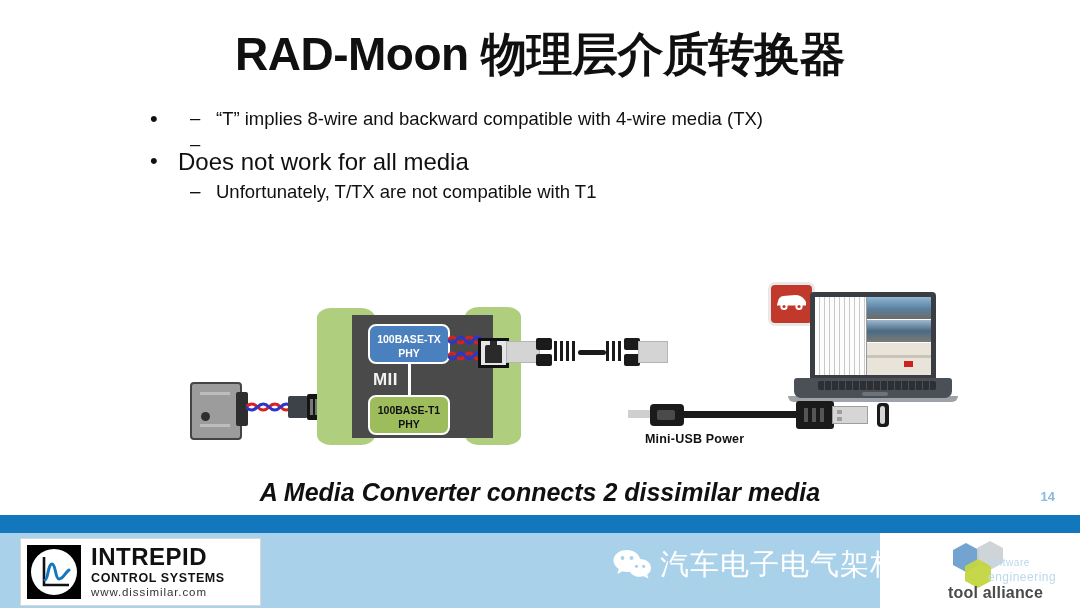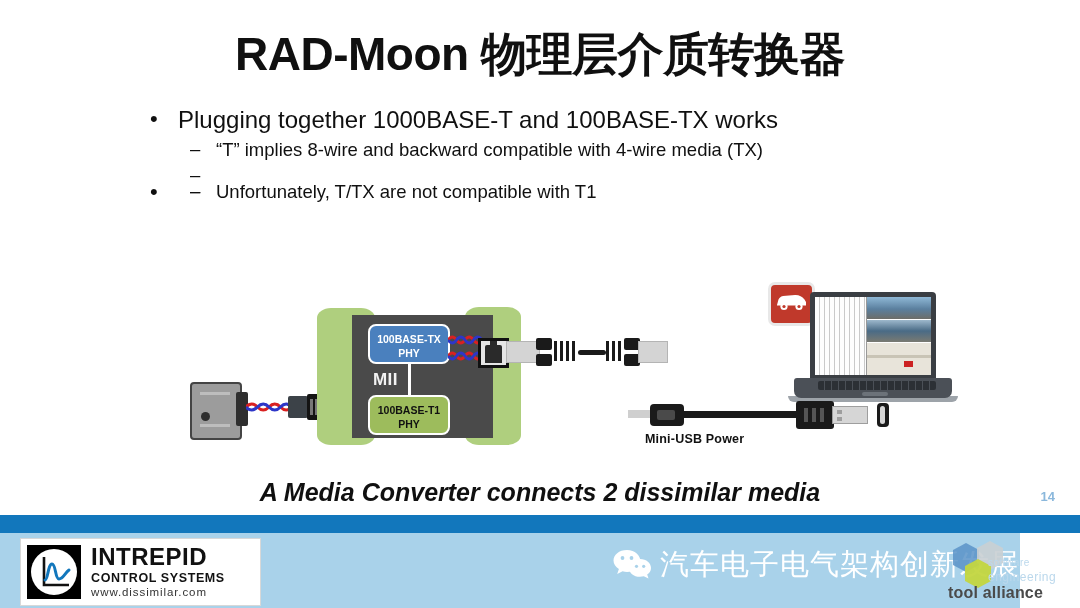--- a/index.html
+++ b/index.html
@@ -452,21 +452,21 @@
   
   #blue-bar {
     position: absolute;
     left: 0; top: 515px;
     width: 1080px; height: 18px;
     background: #1277BC;
   }
   #footer {
     position: absolute;
     left: 0; top: 533px;
-    width: 1020px; height: 75px;
+    width: 880px; height: 75px;
     background: #A9D2EA;
   }
   #logo-card {
     position: absolute;
     left: 20px; top: 5px;
     width: 239px; height: 66px;
     background: #ffffff;
     border: 1px solid #d8d8d8;
     display: flex;
     align-items: center;
@@ -552,34 +552,34 @@
 
   <div id="title">
     <span>RAD-Moon</span>
     <span class="zh">物理层介质转换器</span>
   </div>
 
   <div id="bullets">
 
     <div class="bullet-l1">
       <span class="dot">•</span>
-      <span>Plugging together 1000BASE-T and 100BASE-TX works</span>
     </div>
     <div class="bullet-l2">
       <span class="dash">–</span>
       <span>“T” implies 8-wire and backward compatible with 4-wire media (TX)</span>
     </div>
     <div class="bullet-l2">
       <span class="dash">–</span>
     </div>
 
     <div class="group-gap"></div>
 
     <div class="bullet-l1">
       <span class="dot">•</span>
+      <span>Does not work for all media</span>
     </div>
     <div class="bullet-l2">
       <span class="dash">–</span>
     </div>
     <div class="bullet-l2">
       <span class="dash">–</span>
       <span>Unfortunately, T/TX are not compatible with T1</span>
     </div>
   </div>
 

